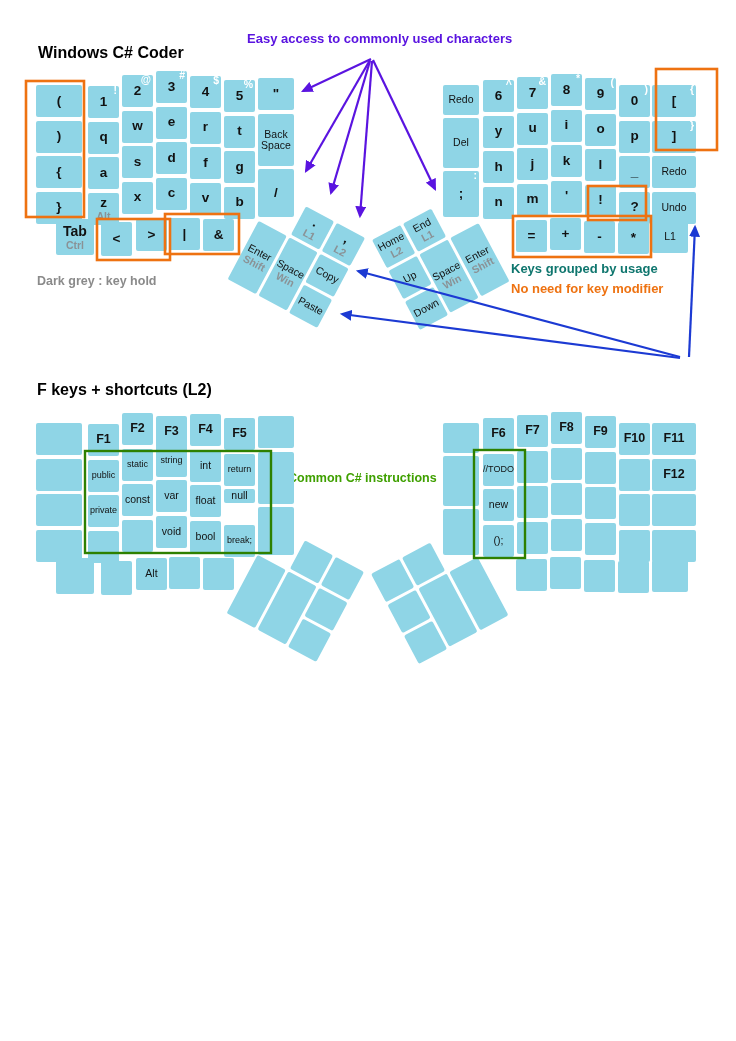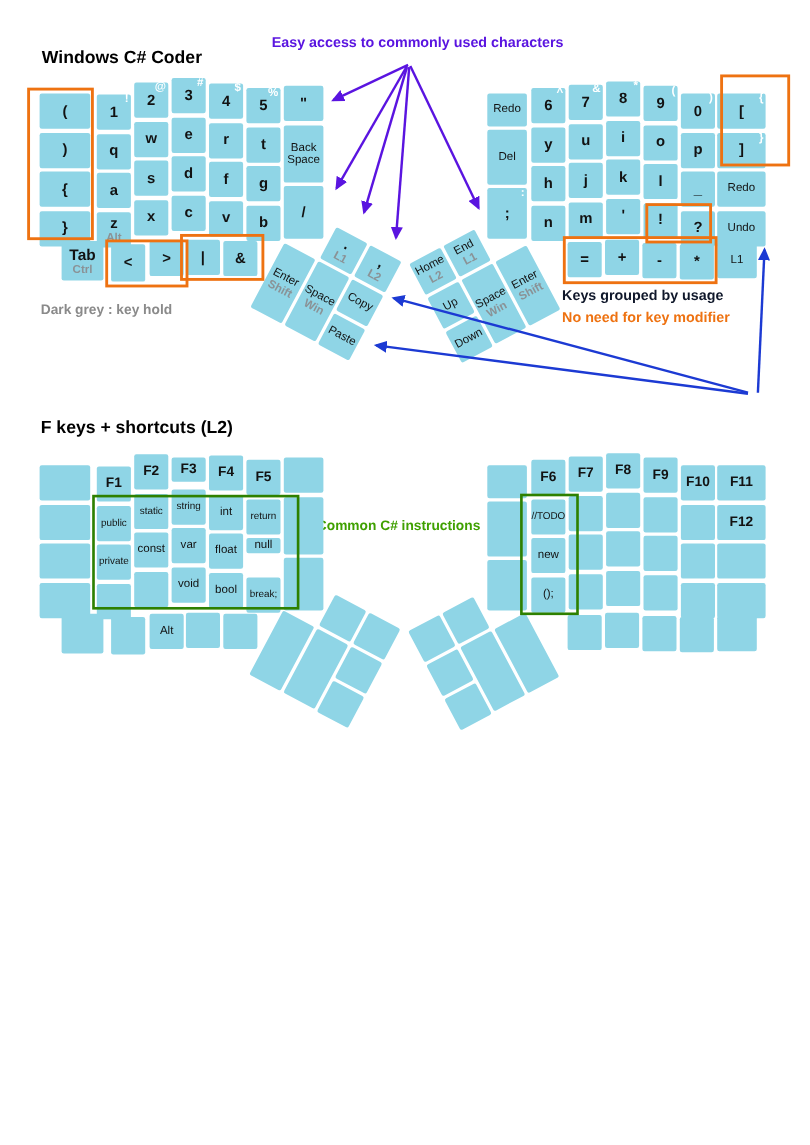--- a/index.html
+++ b/index.html
@@ -23,21 +23,21 @@
 </style>
 </head>
 <body>
 
 <div id="canvas">
 
   <div class="title" style="left:38px;top:44px;">Windows C# Coder</div>
 
   <div class="note" style="left: 247px; top: 31px; color: rgb(90, 20, 224);">Easy access to commonly used characters</div>
 
-  <div class="note" style="left: 511px; top: 261px; color: #0f172a;">Keys grouped by usage</div>
+  <div class="note" style="left: 511px; top: 261px; color: #0f766e;">Keys grouped by usage</div>
 
   <div class="note" style="left: 511px; top: 281px; color: rgb(238, 114, 17);">No need for key modifier</div>
 
 
   <div class="note small" style="left: 37px; top: 274px; color: rgb(138, 138, 138);">Dark grey : key hold</div>
 
   <div class="title" style="left:37px;top:381px;">F keys + shortcuts (L2)</div>
 
   <div class="note small" style="left: 288px; top: 471px; color: rgb(63, 160, 0);">Common C# instructions</div>
 
@@ -314,21 +314,21 @@
       <div class="key" style="left: 122px; top: 413px; width: 31px; height: 32px;">
         <span class="main flab">F2</span>
       </div>
       <div class="key" style="left: 122px; top: 448.5px; width: 31px; height: 32px;">
         <span class="main codesm">static</span>
       </div>
       <div class="key" style="left: 122px; top: 484px; width: 31px; height: 32px;">
         <span class="main word">const</span>
       </div>
       <div class="key" style="left: 122px; top: 519.5px; width: 31px; height: 32px;"></div>
-      <div class="key" style="left: 156px; top: 416px; width: 31px; height: 22px;">
+      <div class="key" style="left: 156px; top: 416px; width: 31px; height: 32px;">
         <span class="main flab">F3</span>
       </div>
       <div class="key" style="left: 156px; top: 444.5px; width: 31px; height: 32px;">
         <span class="main codesm">string</span>
       </div>
       <div class="key" style="left: 156px; top: 480px; width: 31px; height: 32px;">
         <span class="main word">var</span>
       </div>
       <div class="key" style="left: 156px; top: 515.5px; width: 31px; height: 32px;">
         <span class="main word">void</span>

